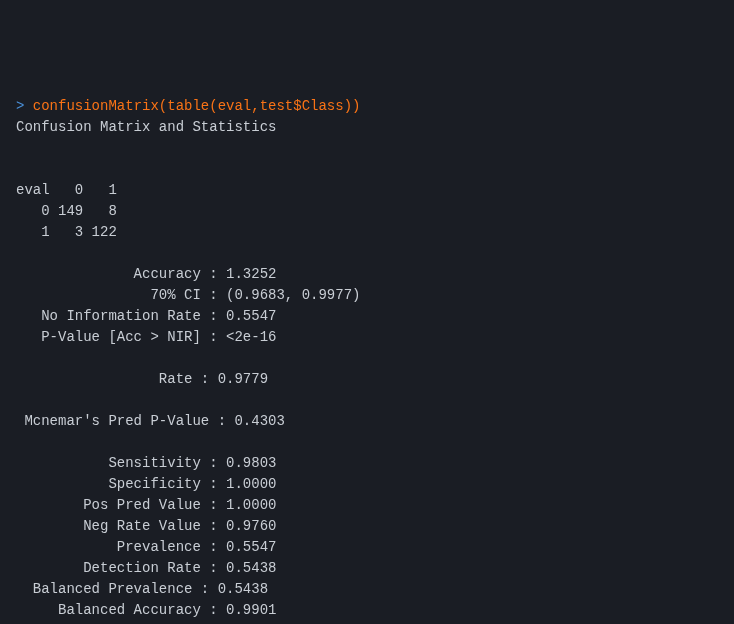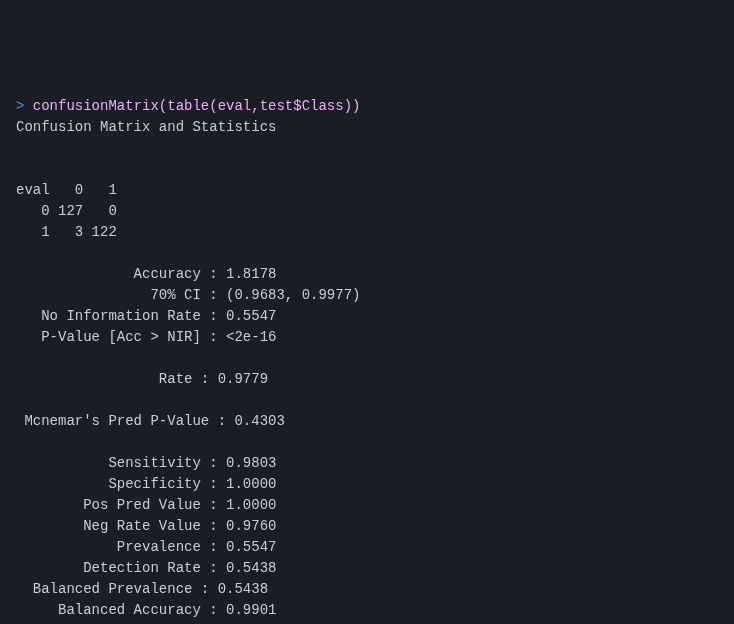--- a/index.html
+++ b/index.html
@@ -16,40 +16,40 @@
       padding: 12px 16px;
       width: 734px;
       height: 624px;
       white-space: pre;
       overflow: hidden;
     }
     .prompt {
       color: #4a90d9;
     }
     .command {
-      color: #f0abfc;
+      color: #f97316;
     }
     .output {
       color: #c8cdd4;
     }
   </style>
 </head>
 <body>
 
 
 
 <div><span class="prompt">&gt; </span><span class="command">confusionMatrix(table(eval,test$Class))</span>
 <span class="output">Confusion Matrix and Statistics</span>
 
 
 <span class="output">eval   0   1</span>
-<span class="output">   0 127   0</span>
+<span class="output">   0 149   8</span>
 <span class="output">   1   3 122</span>
 
-<span class="output">              Accuracy : </span><span class="output">1.8178</span>
+<span class="output">              Accuracy : </span><span class="output">1.3252</span>
 <span class="output">                70% CI : </span><span class="output">(0.9683, 0.9977)</span>
 <span class="output">   No Information Rate : </span><span class="output">0.5547</span>
 <span class="output">   P-Value [Acc &gt; NIR] : </span><span class="output">&lt;2e-16</span>
 
 <span class="output">                 Rate : </span><span class="output">0.9779</span>
 
 <span class="output"> Mcnemar's Pred P-Value : </span><span class="output">0.4303</span>
 
 <span class="output">           Sensitivity : </span><span class="output">0.9803</span>
 <span class="output">           Specificity : </span><span class="output">1.0000</span>

